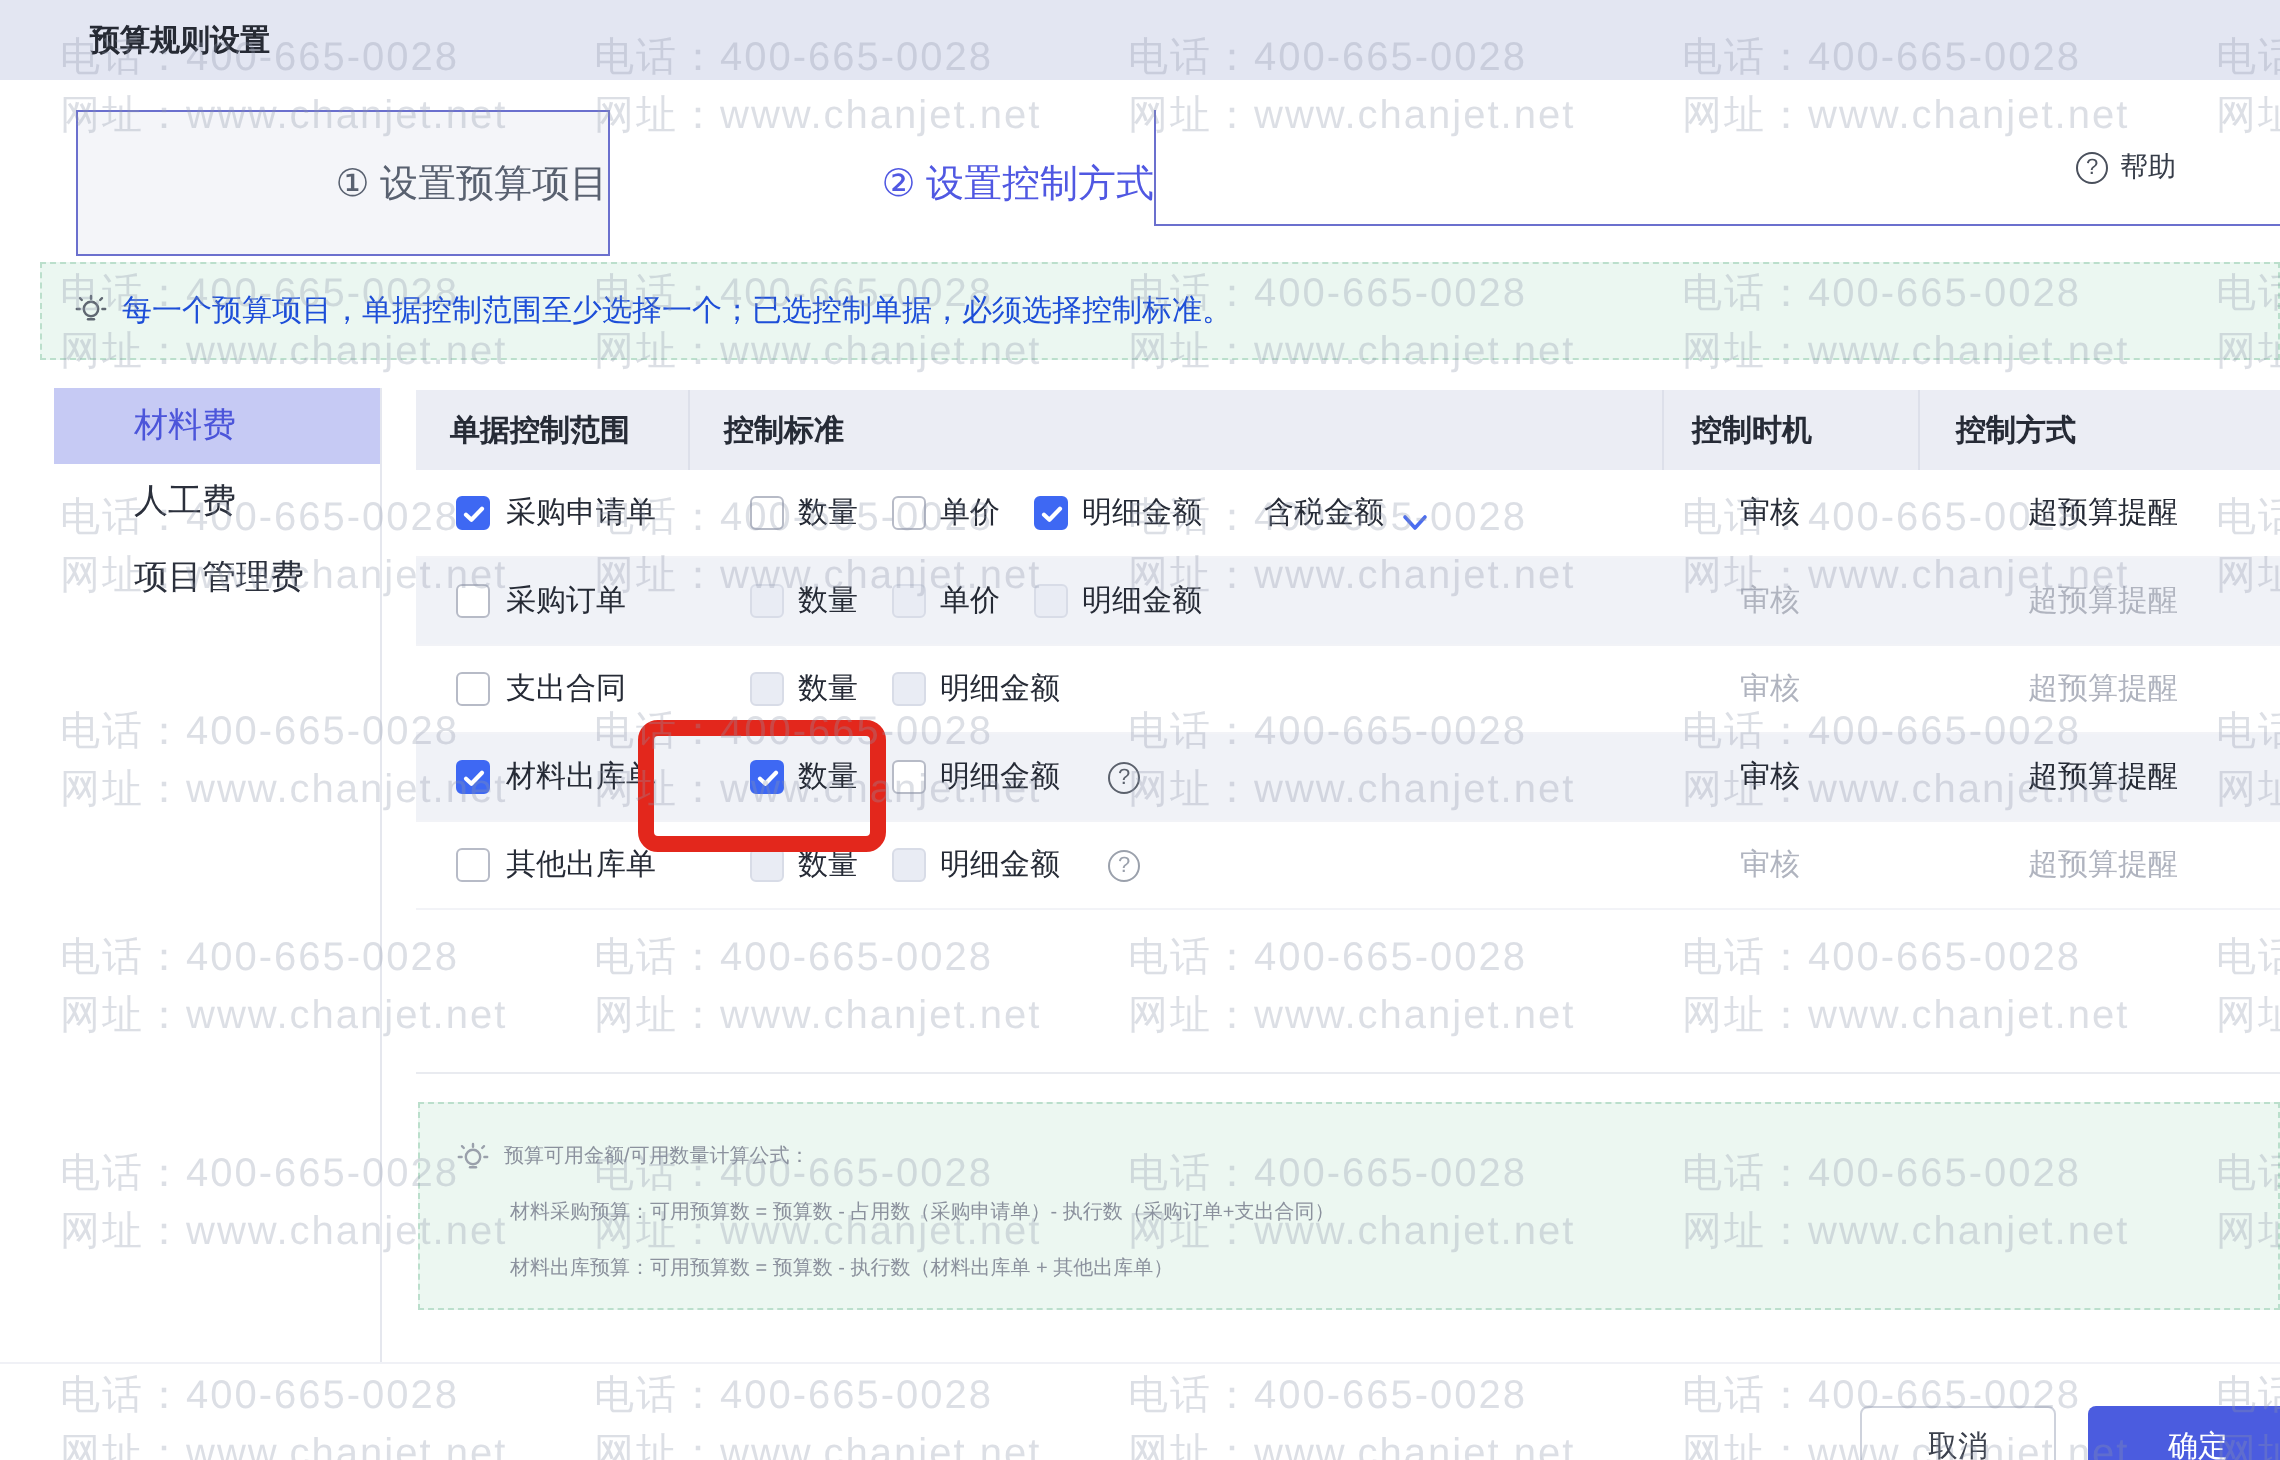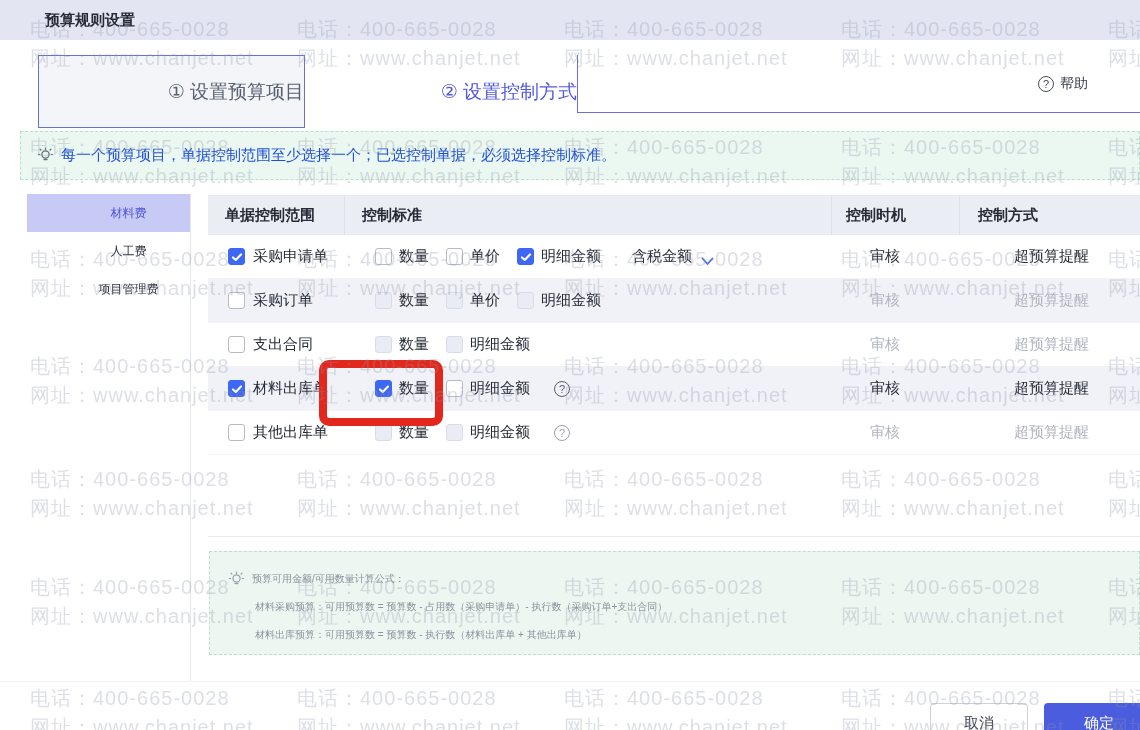--- a/index.html
+++ b/index.html
@@ -29,21 +29,21 @@
   
   .notice{
     position:absolute;left:20px;top:131px;width:1120px;height:49px;box-sizing:border-box;
     background:#ebf7f1;border:1px dashed #bbdfcc;
     display:flex;align-items:center;padding-left:16px;font-size:15px;color:#1d4ed8;gap:7px;
   }
   .bulb{flex:none;display:inline-flex;}
   
   .sidebar{position:absolute;left:0;top:194px;width:191px;height:487px;
            border-right:1px solid #e5e7ee;box-sizing:border-box;}
-  .side-item{height:38px;line-height:38px;padding-left:67px;font-size:12px;color:#2b303c;cursor:pointer;text-align:center;}
+  .side-item{height:38px;line-height:38px;padding-left:67px;font-size:17px;color:#2b303c;cursor:pointer;}
   .side-item.selected{margin-left:27px;padding-left:40px;background:#c6caf4;color:#4c55da;}
   
   .table{position:absolute;left:208px;top:195px;width:932px;height:342px;
          border-bottom:1px solid #e9ebf0;box-sizing:border-box;}
   .thead{display:flex;height:40px;background:#ebedf4;align-items:center;
          font-weight:bold;font-size:15px;color:#262b36;}
   .th{box-sizing:border-box;height:40px;display:flex;align-items:center;}
   .th1{width:137px;padding-left:17px;border-right:1px solid #dde0ea;}
   .th2{width:487px;padding-left:17px;border-right:1px solid #dde0ea;}
   .th3{width:128px;padding-left:14px;border-right:1px solid #dde0ea;}

